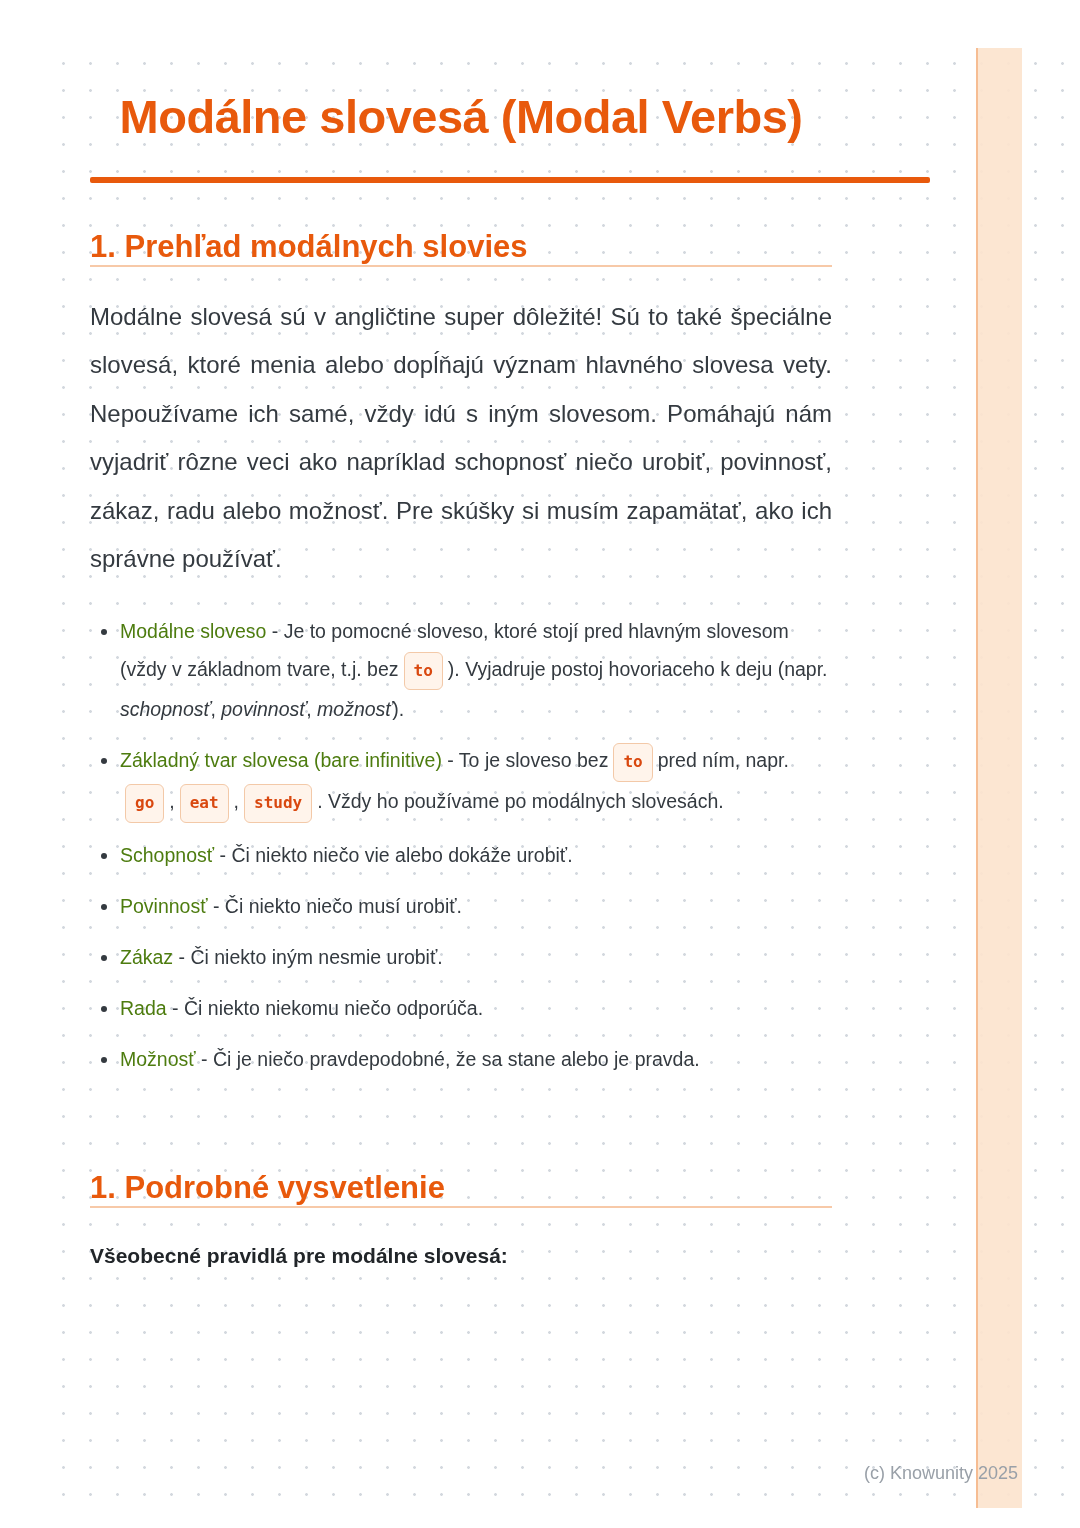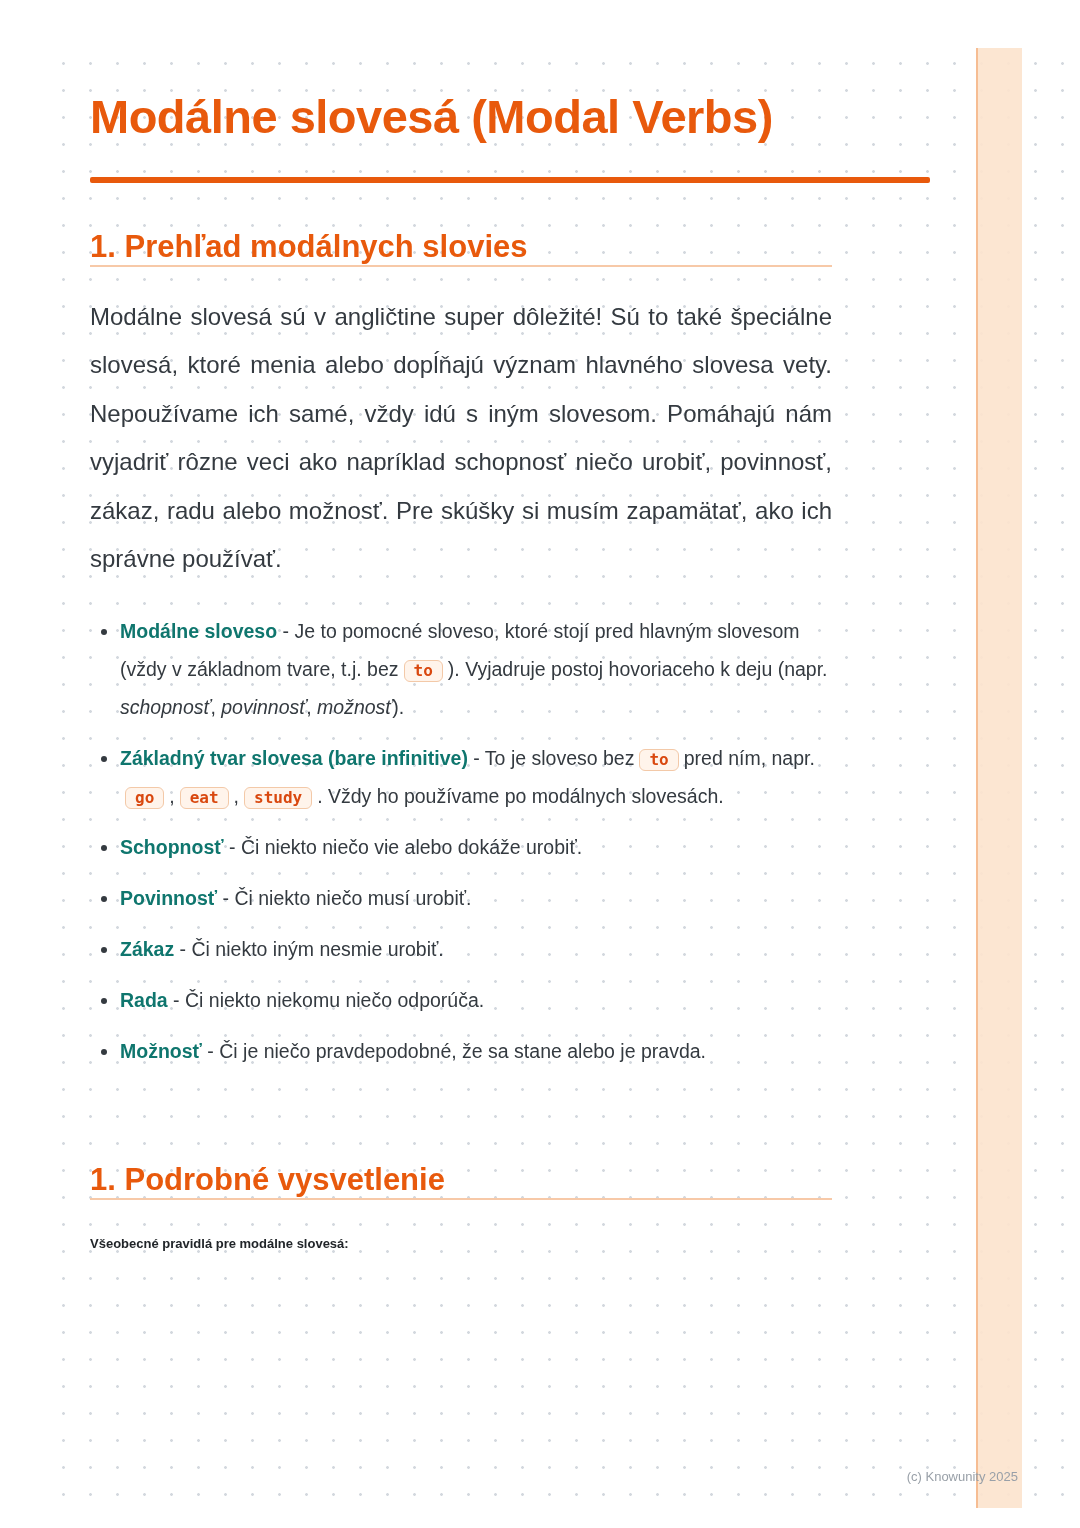--- a/index.html
+++ b/index.html
@@ -16,51 +16,51 @@
   .accent-stripe{
     position:absolute;left:976px;top:48px;bottom:20px;width:44px;
     background:rgba(252,228,206,0.92);border-left:2px solid #f6bd93;
     z-index:1;
   }
   .content{
     position:absolute;left:90px;top:84px;width:742px;z-index:2;
   }
   .doc-title{
     color:#e8590c;font-size:47px;font-weight:800;line-height:1.42;
-    margin:0 0 26px 0;letter-spacing:-0.5px;
+    margin:0 0 26px 0;letter-spacing:-0.5px;text-align:center;
   }
   .top-rule{
     width:840px;height:6px;background:#e8590c;border-radius:2px;margin:0 0 20px 0;
   }
   .section-heading{
     color:#e8590c;font-size:31px;font-weight:800;margin:0;
     padding-bottom:0;border-bottom:2px solid #f7c9a8;
   }
   .mt-section1{margin-top:46px;}
   .mt-section{margin-top:92px;}
   .body-par{
     font-size:24px;line-height:2.02;text-align:justify;color:#343a40;
     margin:26px 0 0 0;
   }
   .def-list{margin:28px 0 0 0;padding-left:30px;}
   .def-list li{
     font-size:19.5px;line-height:1.95;color:#343a40;margin-bottom:13px;
   }
-  .term{font-weight:700;color:#0f766e;}
+  .term{font-weight:400;color:#4d7c0f;}
   .chip{
     font-family:"DejaVu Sans Mono", monospace;font-size:16px;font-weight:700;
     color:#d9480f;background:#fff4eb;border:1px solid #f3c9a8;border-radius:6px;
-    padding:0 9px;margin:0 5px;display:inline-block;line-height:1.3;
+    padding:8px 9px;margin:0 5px;display:inline-block;line-height:1.3;
   }
   .bold-line{
-    font-size:13px;font-weight:700;color:#212529;margin:36px 0 0 0;
+    font-size:21px;font-weight:700;color:#212529;margin:36px 0 0 0;
   }
   .footer-credit{
     position:absolute;right:62px;bottom:44px;z-index:3;
-    color:#99a0a8;font-size:13px;margin-top:8px;
+    color:#99a0a8;font-size:18px;margin-top:8px;
   }
   em{font-style:italic;}
 </style>
 </head>
 <body>
 
 <div class="dot-grid"></div>
 <div class="accent-stripe"></div>
 
 <div class="content">

